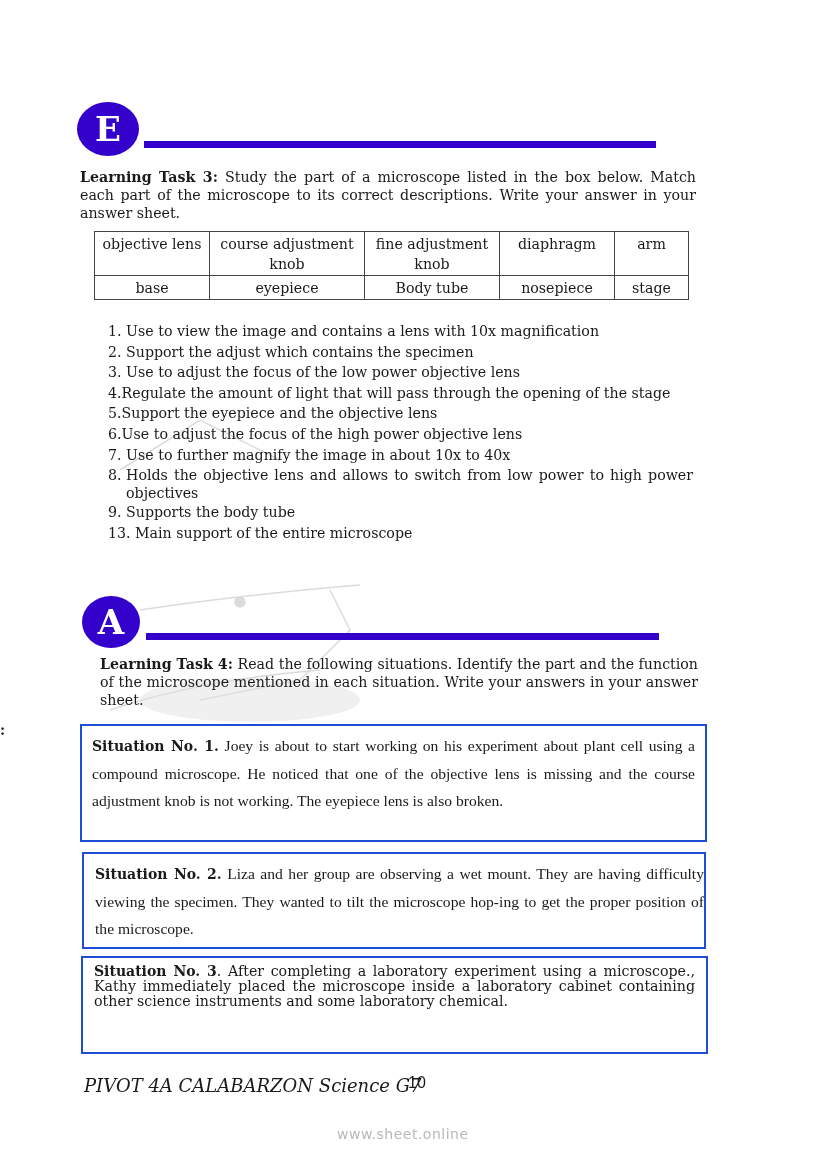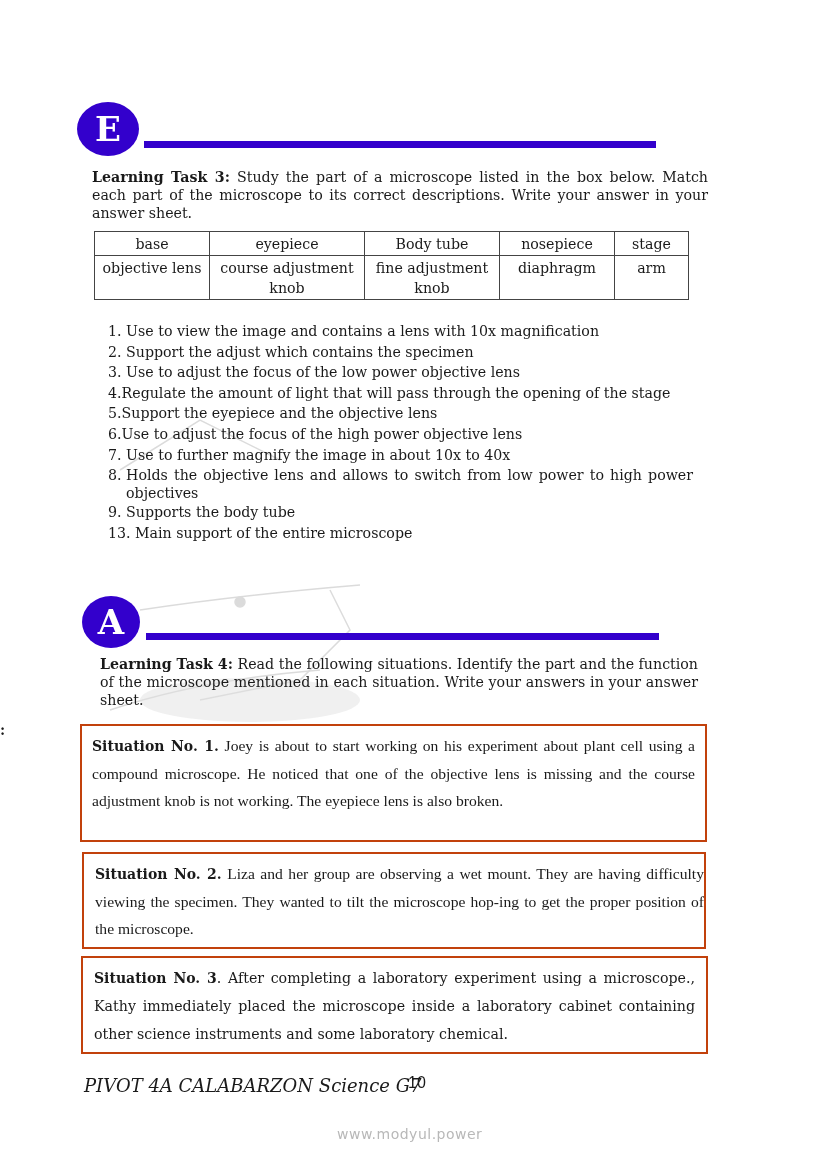--- a/index.html
+++ b/index.html
@@ -25,26 +25,26 @@
     }
     table.parts td {
       border: 1px solid #444; text-align: center; vertical-align: top;
       padding: 2px 5px 1px 5px;
     }
     .list { font-size: 14.2px; line-height: 20.6px; }
     .list .item { display: flex; }
     .list .num { white-space: pre; }
     .list .txt { flex: 1; text-align: justify; line-height: 18px; padding-top: 1px; }
     .sitbox {
-      border: 2px solid #c2410c; box-sizing: border-box;
+      border: 2px solid #1d4ed8; box-sizing: border-box;
       font-family: "Liberation Serif", serif;
     }
     .sitbox .sit-text { font-size: 15.6px; text-align: justify; }
     .sitbox .sit-text b { font-family: "DejaVu Serif", serif; font-size: 14px; }
-    .sit3 .sit-text { font-family: "DejaVu Serif", serif; font-size: 14.2px; line-height: 28px; }
+    .sit3 .sit-text { font-family: "DejaVu Serif", serif; font-size: 14.2px; line-height: 15px; }
     .footer-left { font-style: italic; font-size: 18px; }
     .footer-num { font-family: Liberation Sans, sans-serif; font-size: 16px; }
     .site { font-family: "DejaVu Sans", sans-serif; font-size: 14px; color: #b8b8b8; letter-spacing: 0.5px; }
     .watermark { opacity: 0.35; }
   </style>
 </head>
 <body>
 
 <svg class="abs watermark" style="left:80px; top:380px;" width="320" height="360" viewBox="0 0 320 360">
   <g fill="none" stroke="#999" stroke-width="1.5">
@@ -57,39 +57,39 @@
   <g fill="#aaa">
     <ellipse cx="170" cy="320" rx="110" ry="22" opacity="0.5"></ellipse>
   </g>
 </svg>
 
 <div class="abs badge" style="left:77px; top:102px; width:62px; height:54px; border-radius:50%;">
   <span>E</span>
 </div>
 <div class="abs rule" style="left:144px; top:141px; width:512px;"></div>
 
-<div class="abs para" style="left:92px; top:168px; width:616px;">
+<div class="abs para" style="left:80px; top:168px; width:616px;">
   <b>Learning Task 3:</b><span> Study the part of a microscope listed in the box below.  Match each part of the microscope to its correct descriptions.  Write your answer in your answer sheet.</span>
 </div>
 
 <table class="abs parts" style="left:94px; top:231px; width:595px;">
   <tbody>
       <tr>
+    <td>objective lens</td>
+    <td>course adjustment knob</td>
+    <td>fine adjustment knob</td>
+    <td>diaphragm</td>
+    <td>arm</td>
+  </tr>
+  <tr>
     <td style="width:104px;">base</td>
     <td style="width:144px;">eyepiece</td>
     <td style="width:124px;">Body tube</td>
     <td style="width:104px;">nosepiece</td>
     <td>stage</td>
-  </tr>
-  <tr>
-    <td>objective lens</td>
-    <td>course adjustment knob</td>
-    <td>fine adjustment knob</td>
-    <td>diaphragm</td>
-    <td>arm</td>
   </tr>
 </tbody>
   </table>
 
 <div class="abs list" style="left:108px; top:321px; width:585px;">
   <div class="item">
       <span class="num">1. </span>
       <span class="txt">Use to view the image and contains a lens with 10x magnification</span>
     </div>
   <div class="item">
@@ -154,13 +154,13 @@
 </div>
 
 <div class="abs sitbox sit3" style="left:81px; top:956px; width:627px; height:98px; padding:6px 11px 0 11px;">
   <div class="sit-text">
     <b>Situation No. 3</b><span>.  After completing a laboratory experiment using a microscope., Kathy immediately placed the microscope inside a laboratory cabinet containing other science instruments and some laboratory chemical.</span>
   </div>
 </div>
 
 <div class="abs footer-left" style="left:84px; top:1075px;">PIVOT 4A CALABARZON Science G7</div>
 <div class="abs footer-num" style="left:408px; top:1074px;">10</div>
-<div class="abs site" style="left:337px; top:1126px;">www.modyul.power</div>
+<div class="abs site" style="left:337px; top:1126px;">www.sheet.online</div>
 
 </body></html>

